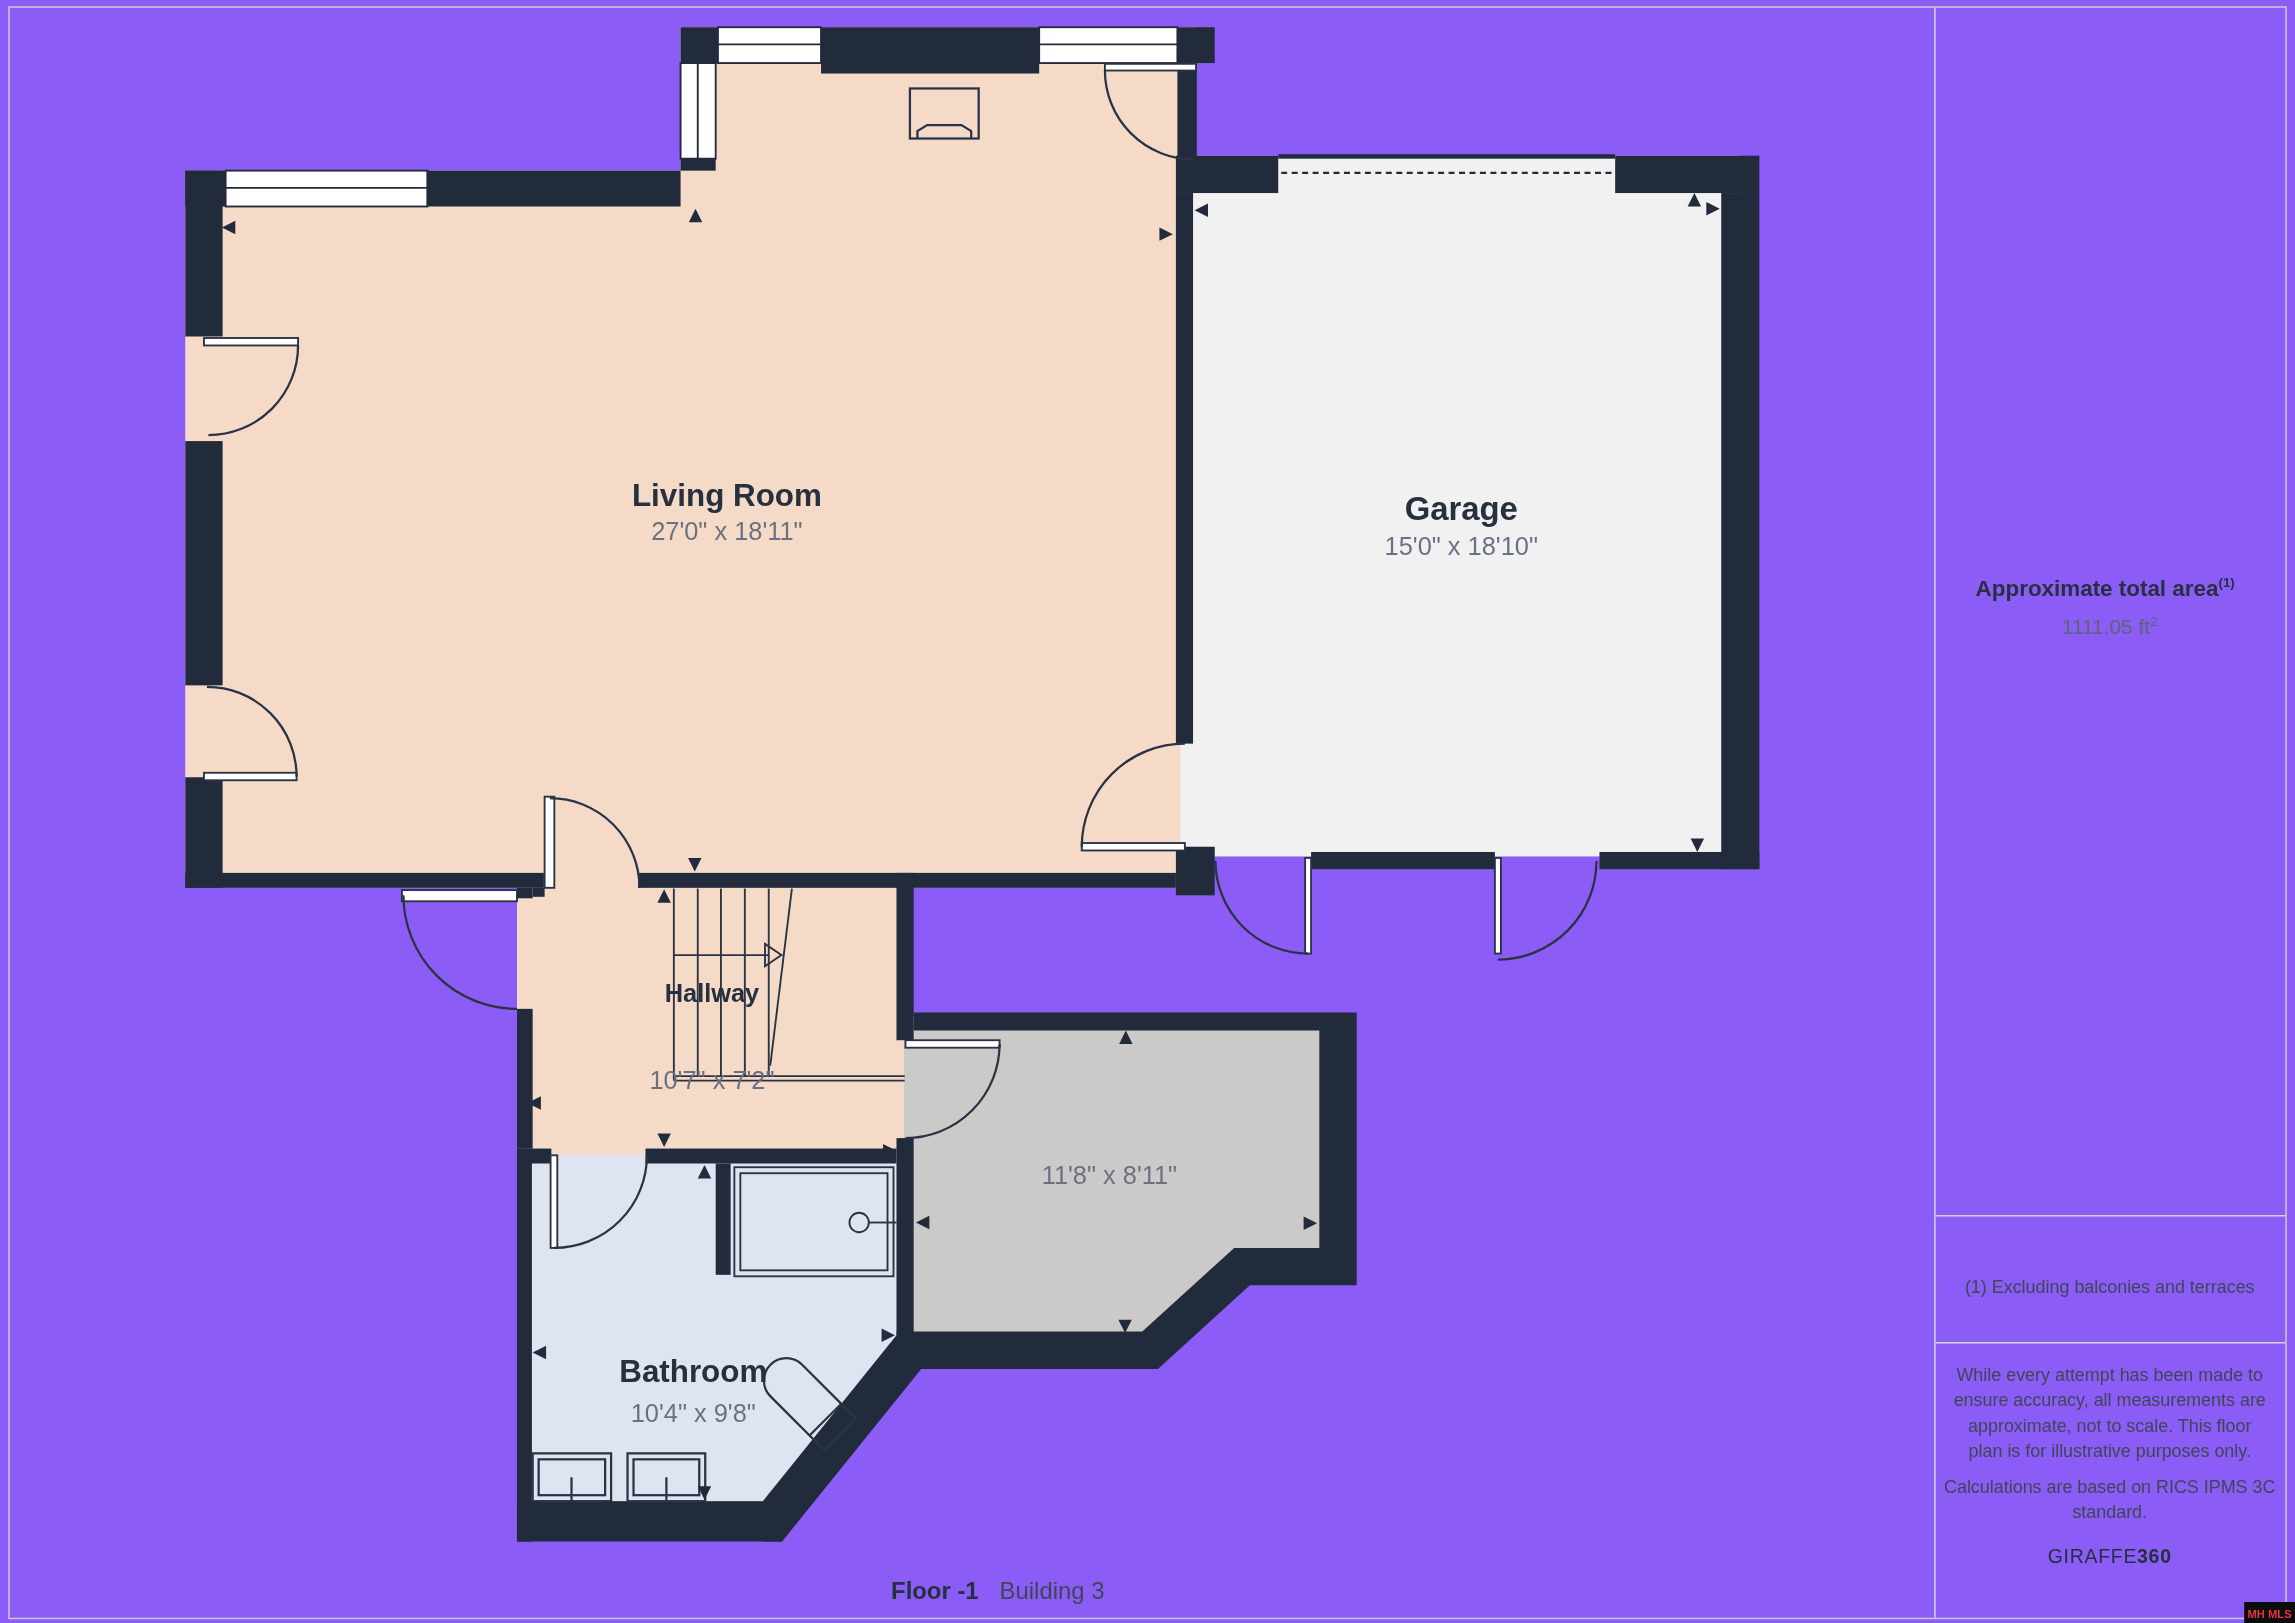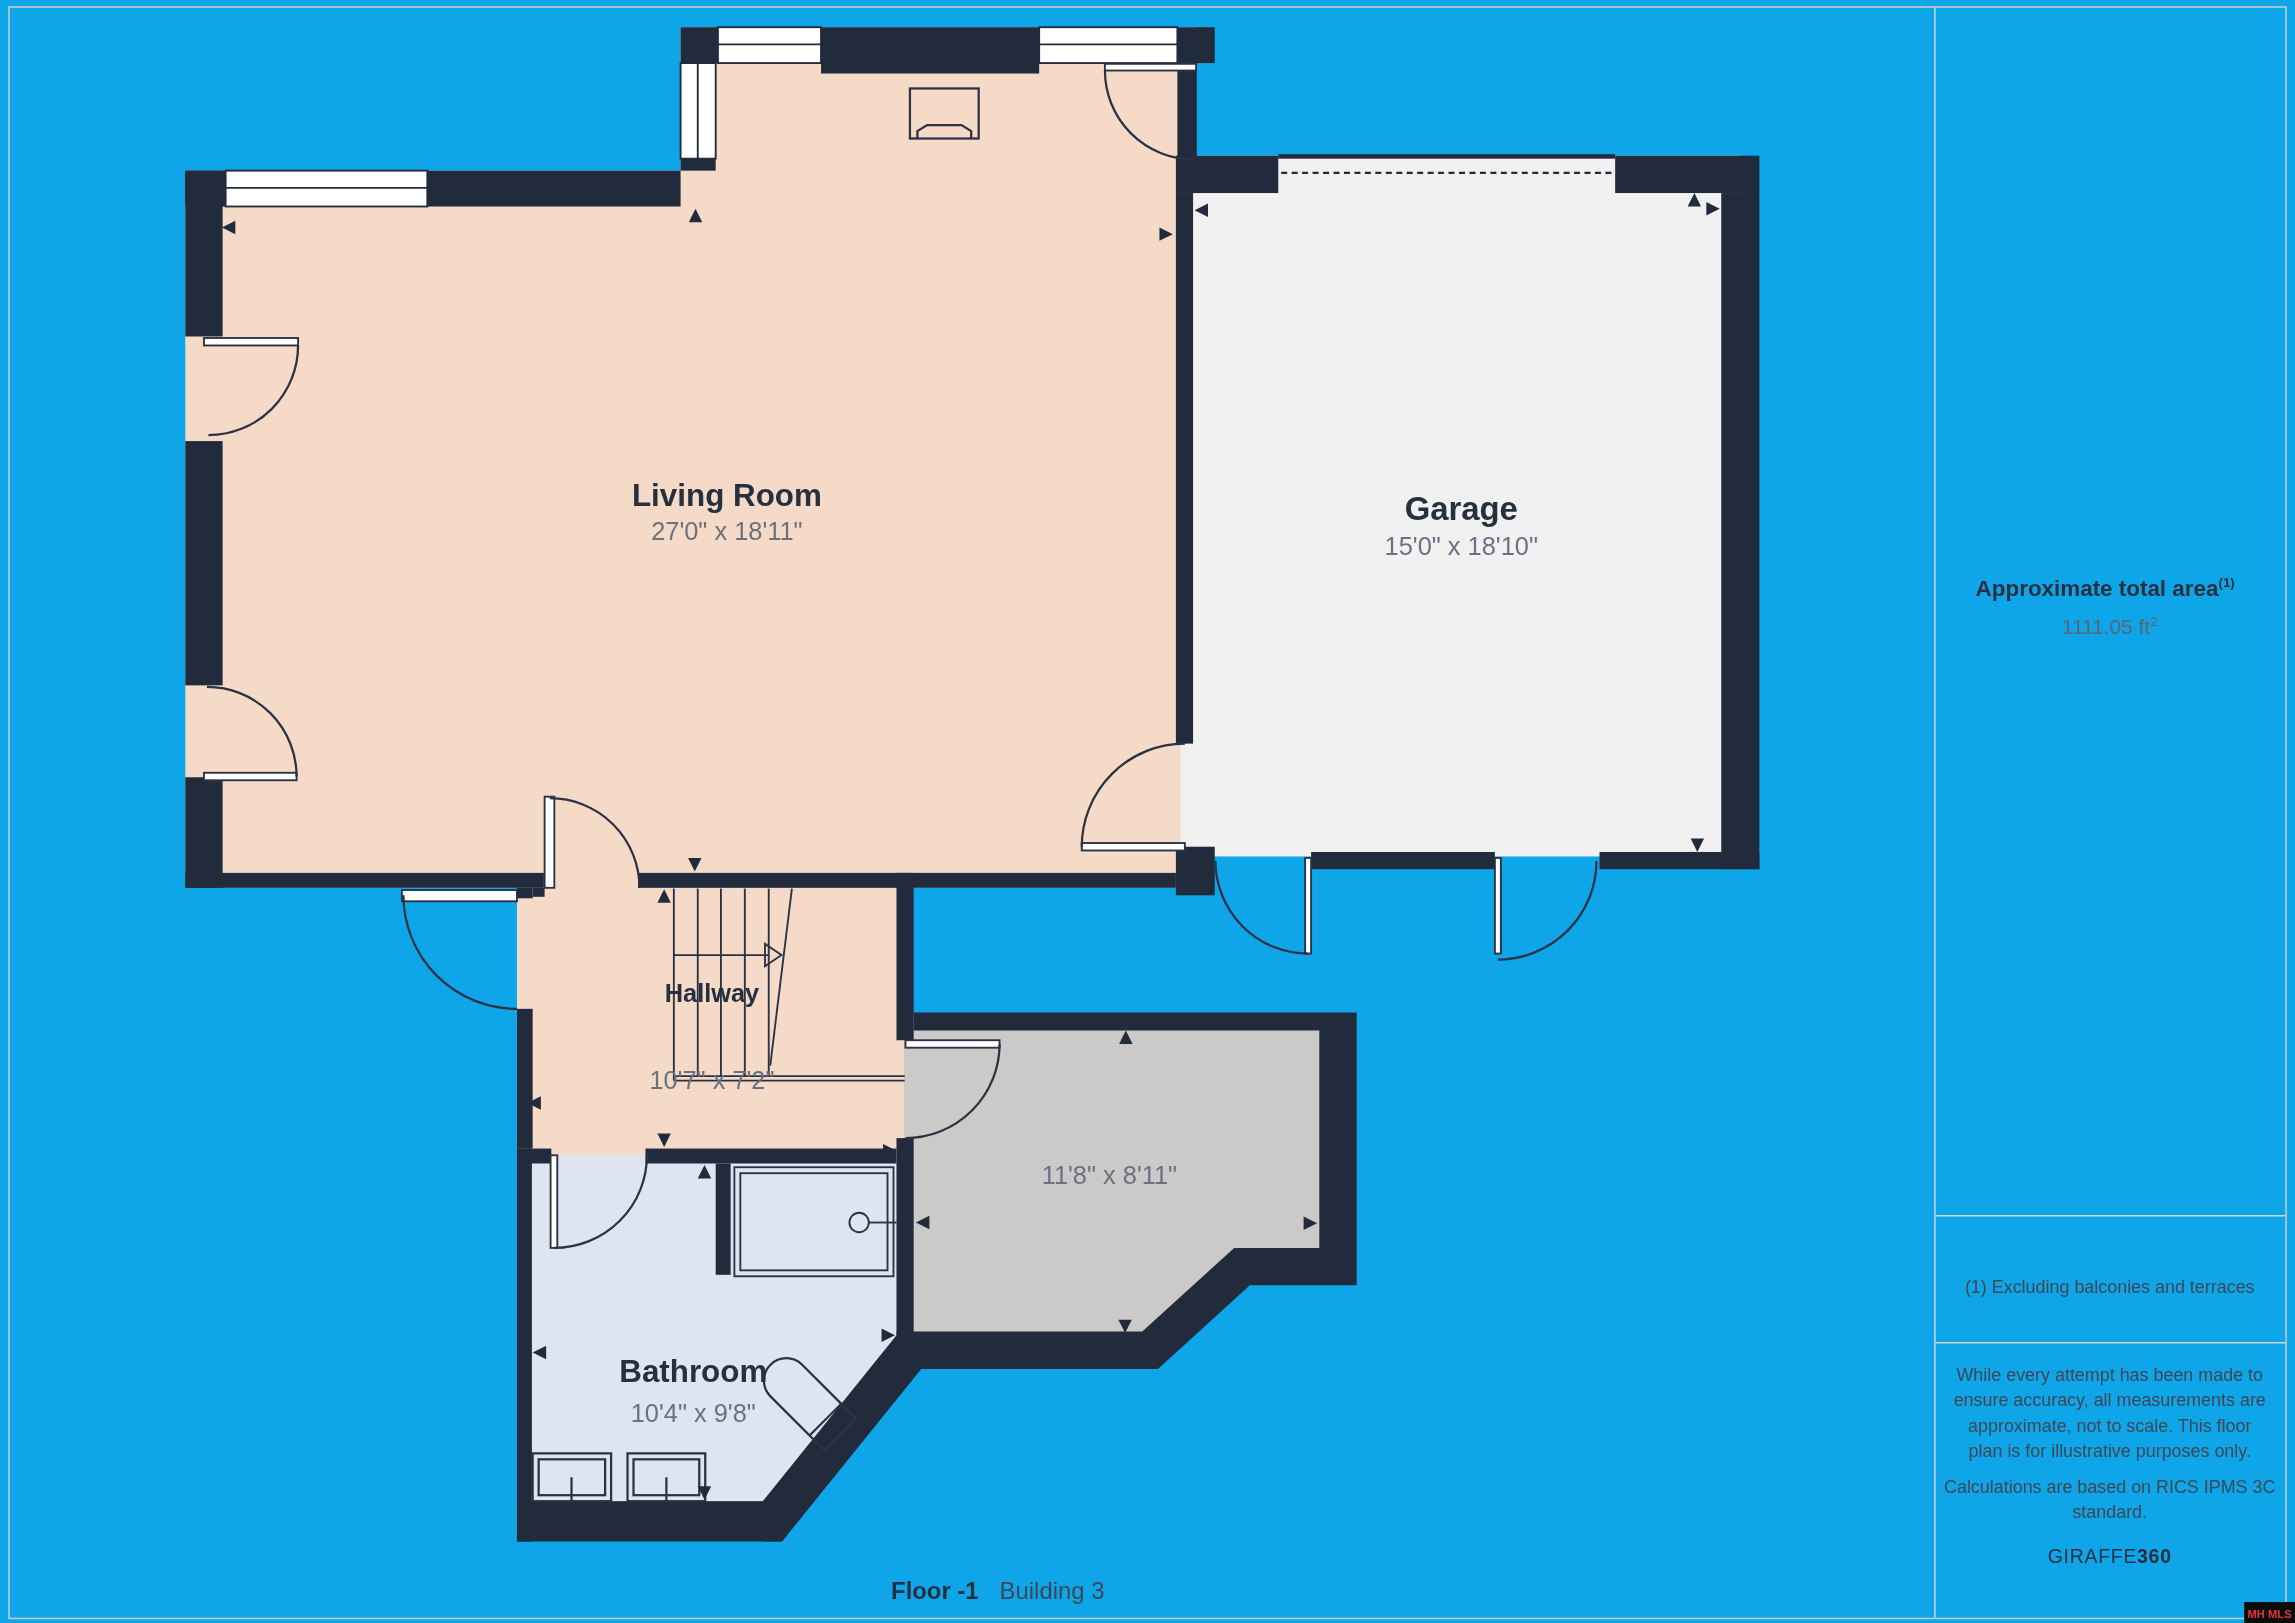--- a/index.html
+++ b/index.html
@@ -1,16 +1,16 @@
 <!DOCTYPE html>
 <html style="font-size:12px"><head>
 <meta charset="utf-8">
 <style>
   html,body{margin:0;padding:0;background:#ffffff;}
-  .page{position:relative;width:2295px;height:1624px;background:#0ea5e9;font-family:"Liberation Sans",sans-serif;overflow:hidden;}
+  .page{position:relative;width:2295px;height:1624px;background:#8b5cf6;font-family:"Liberation Sans",sans-serif;overflow:hidden;}
 </style>
 </head>
 <body>
 <div class="page">
 <svg width="2295" height="1624" viewBox="0 0 3072 2173" xmlns="http://www.w3.org/2000/svg">
 
 <rect x="12" y="9" width="3048" height="2157" fill="none" stroke="#cccccc" stroke-width="2"></rect>
 
 <line x1="2590" y1="10" x2="2590" y2="2165" stroke="#d4d4d4" stroke-width="2"></line>
 

